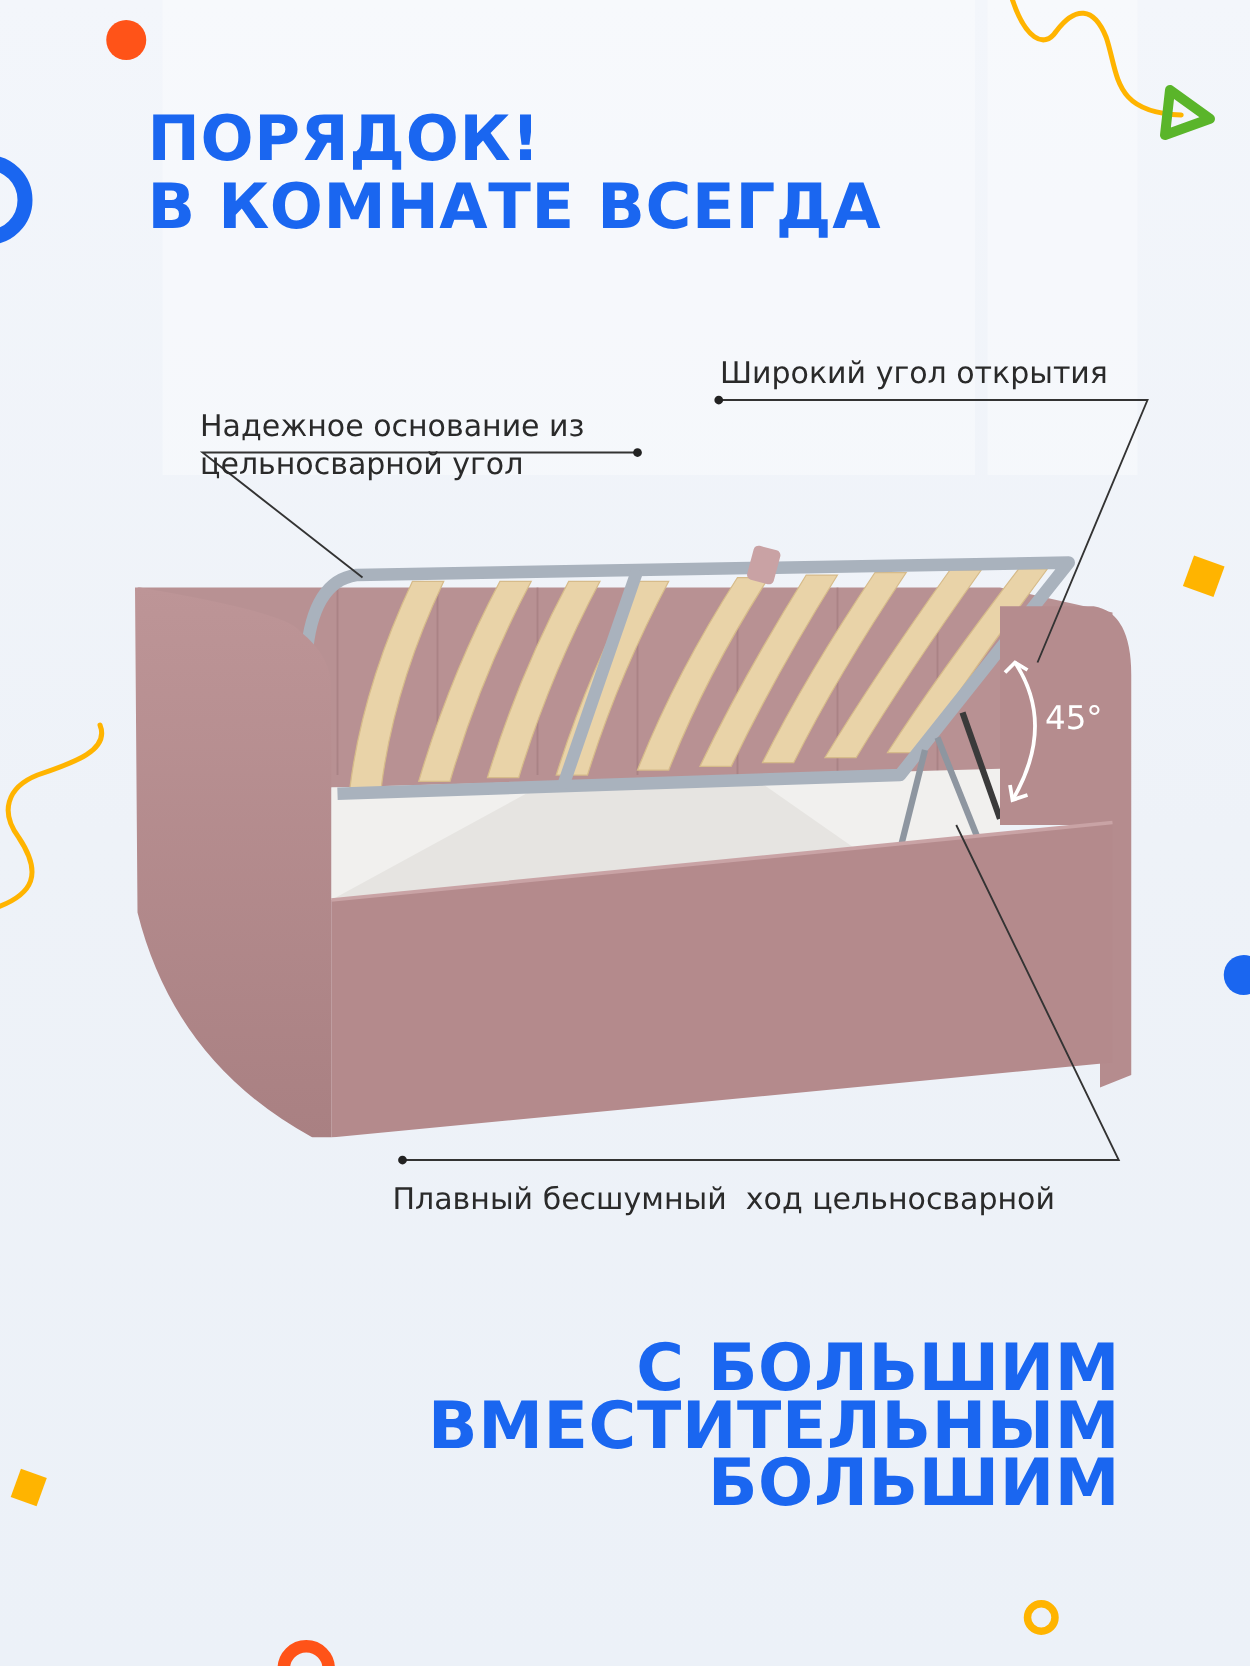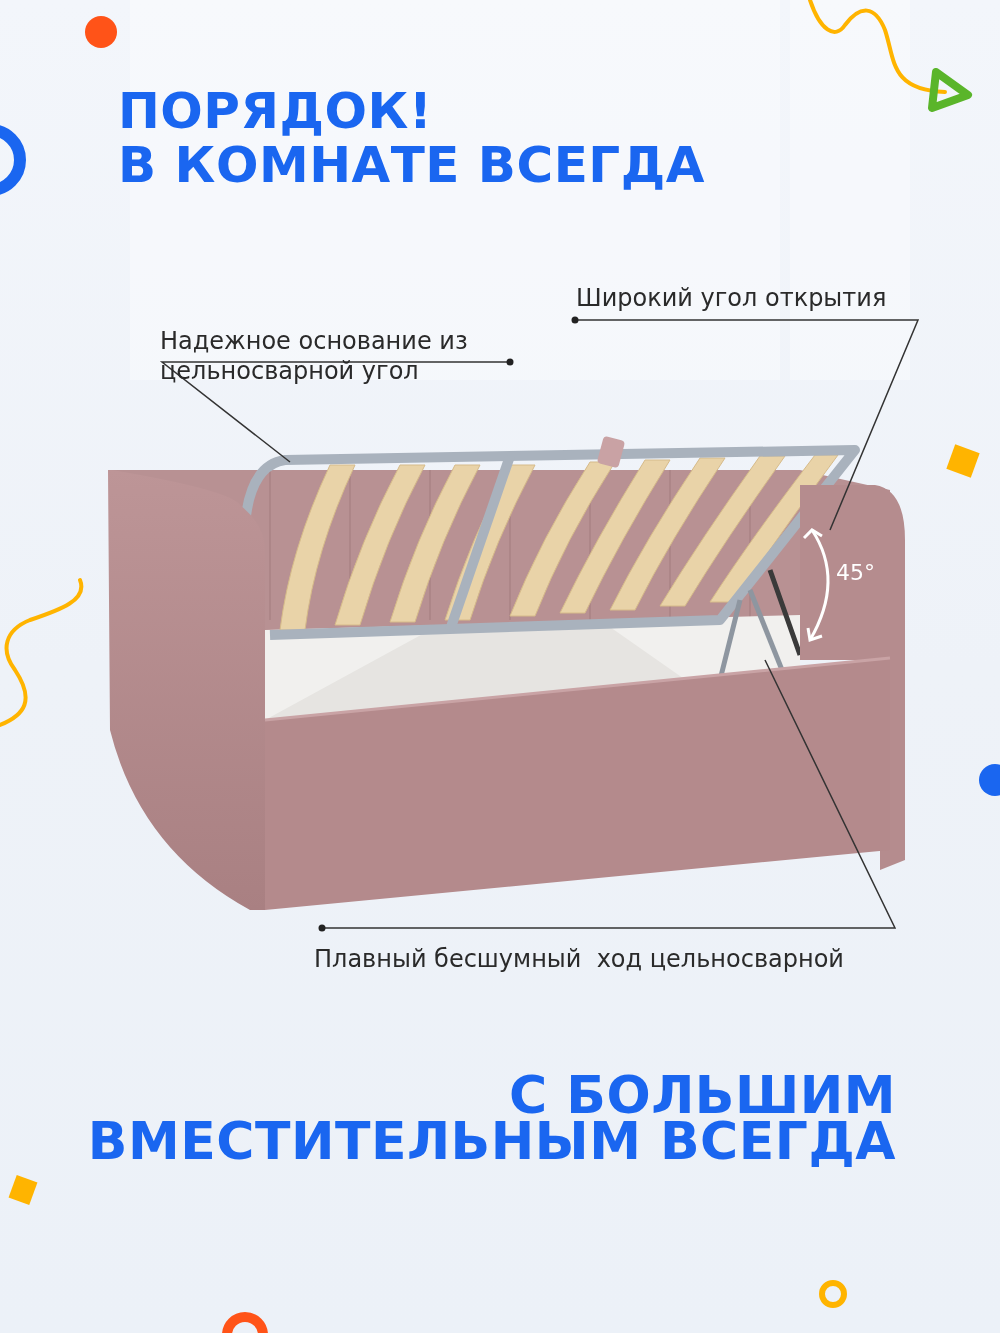--- a/index.html
+++ b/index.html
@@ -22,21 +22,21 @@
   .headline-top { left: 118px; top: 84px; font-size: 50px; }
   .headline-bottom { right: 104px; top: 1072px; font-size: 52px; line-height: 46px; text-align: right; }
   .callout {
     position: absolute; color: #2a2a2a; font-size: 24px; line-height: 30px;
     font-family: "DejaVu Sans", sans-serif; font-weight: 400;
   }
   .deco { position: absolute; }
   .bed-wrap { position: absolute; left: 100px; top: 430px; width: 820px; height: 480px; }
   .lines-svg { position: absolute; left: 0; top: 0; width: 1000px; height: 1333px; pointer-events: none; }
   .angle-label {
-    position: absolute; left: 836px; top: 560px; color: #ffffff; font-size: 22px;
+    position: absolute; left: 836px; top: 560px; color: #ffffff; font-size: 26px;
     font-family: "DejaVu Sans", sans-serif;
   }
 </style>
 </head>
 <body>
 
 <div class="window-bg">
   <div class="pane" style="left:130px;top:0;width:650px;height:380px;"></div>
   <div class="pane" style="left:790px;top:0;width:120px;height:380px;"></div>
 </div>
@@ -132,14 +132,14 @@
 
 <div class="callout" style="left:160px;top:302px;margin-top:24px;">
   <div>Надежное основание из</div>
   <div>цельносварной угол</div>
 </div>
 <div class="callout" style="left:576px;top:283px;text-align:center;">Широкий угол открытия</div>
 <div class="callout" style="left:314px;top:944px;white-space:pre;">Плавный бесшумный  ход цельносварной</div>
 
 <div class="headline headline-bottom">
   <div>С БОЛЬШИМ</div>
-  <div>ВМЕСТИТЕЛЬНЫМ ВСЕГДА</div>
+  <div>ВМЕСТИТЕЛЬНЫМ БОЛЬШИМ</div>
 </div>
 
 </body></html>

